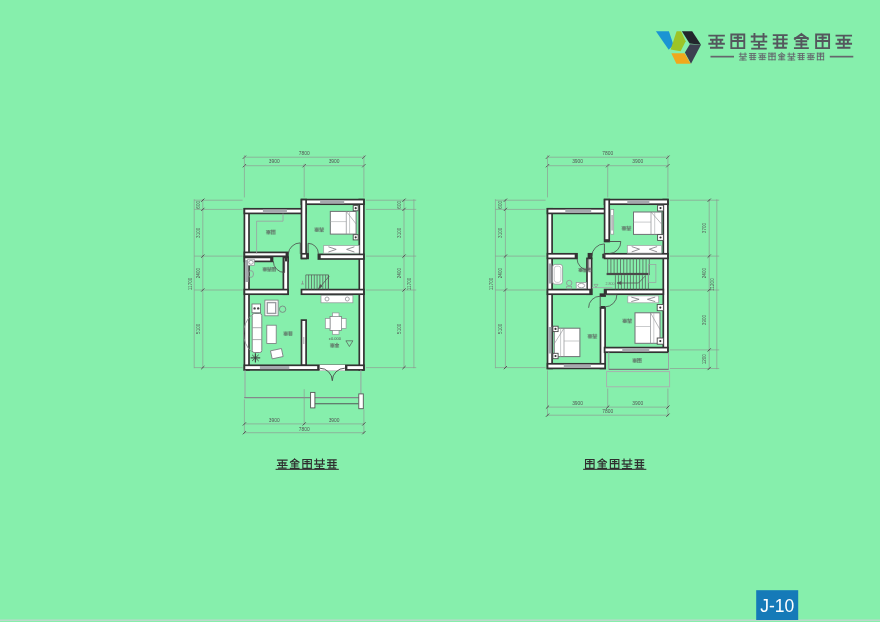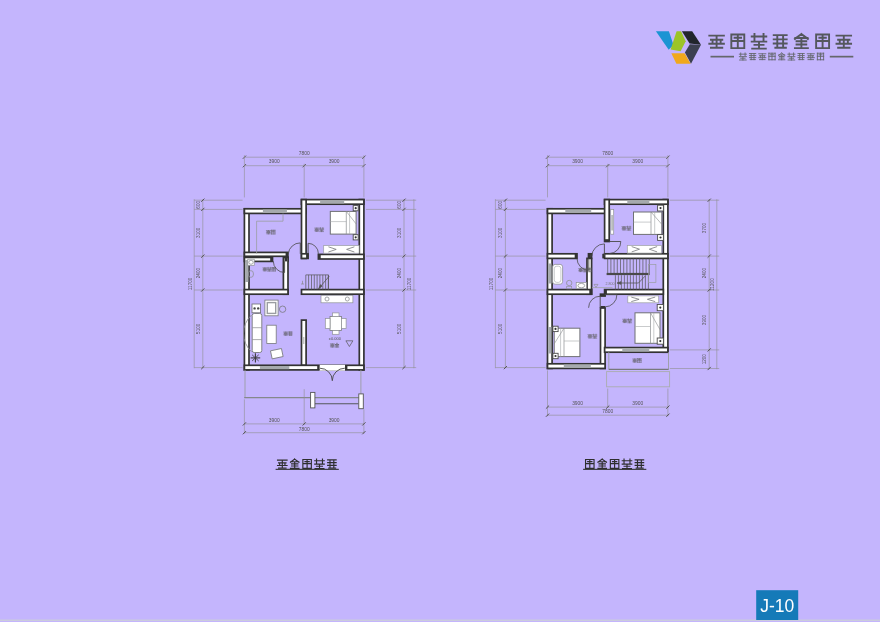--- a/index.html
+++ b/index.html
@@ -1,16 +1,16 @@
 <!DOCTYPE html>
 <html><head>
 <meta charset="utf-8">
 <style>
 html,body { margin:0; padding:0; background:#ffffff; }
-#page { position:relative; width:880px; height:622px; background:#c4b5fd; overflow:hidden; }
+#page { position:relative; width:880px; height:622px; background:#86efac; overflow:hidden; }
 svg { font-family:"Liberation Sans", sans-serif; }
 </style>
 </head>
 <body>
 
 <div id="page">
 <svg width="880" height="622" viewBox="0 0 880 622">
 
 <g>
 <polygon points="655.9,31.2 668.9,31.2 673.5,44.9 668.7,49.7" fill="#1b94d3"></polygon>

